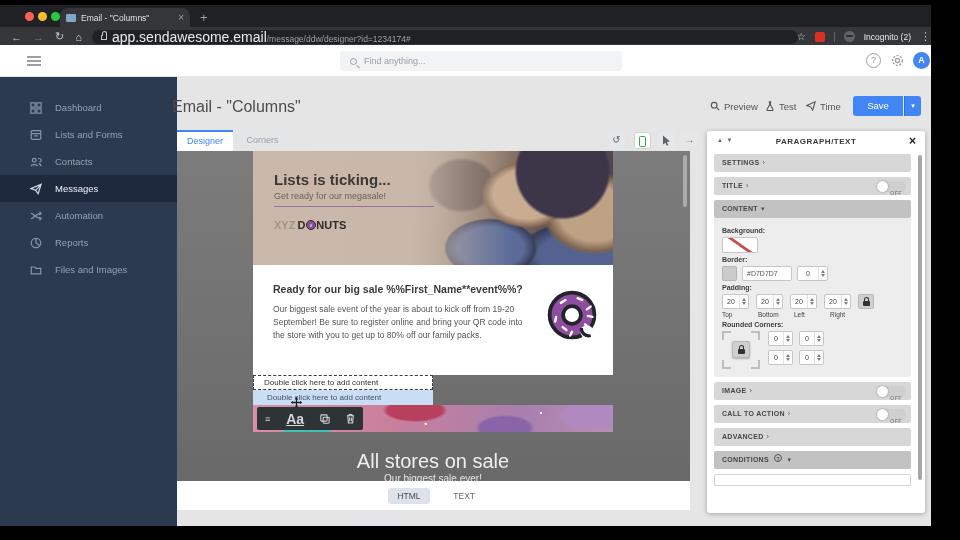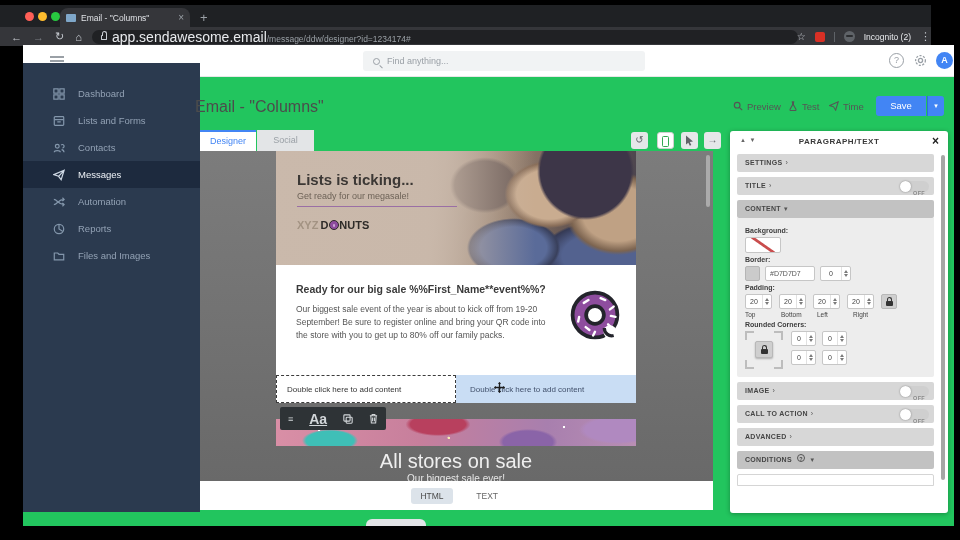--- a/index.html
+++ b/index.html
@@ -26,35 +26,35 @@
   #chrome-right { top:27px; right:29px; height:19px; display:flex; align-items:center; gap:9px; }
   #star-icon { color:#c7cbd1; font-size:10px; }
   #ext-icon { width:10px; height:10px; background:#d93025; border-radius:2px; }
   #chrome-divider { width:1px; height:10px; background:#5f6368; }
   #incog-icon { width:11px; height:11px; background:#5f6368; border-radius:50%; position:relative; }
   #incog-icon::before { content:""; position:absolute; top:4px; left:2px; width:7px; height:2px; background:#2b2d30; border-radius:1px; }
   #incog-label { font-size:8.5px; color:#e8eaed; }
   #kebab-icon { color:#c7cbd1; font-size:11px; }
 
   
-  #app-window { top:45px; left:0; width:931px; height:481px; background:#22c55e; overflow:hidden;margin-left:23px; }
+  #app-window { top:45px; left:0; width:931px; height:481px; background:#e5e5e5; overflow:hidden; }
 
   #app-topbar { position:absolute; top:0; left:0; width:931px; height:32px; background:#fff; border-bottom:1px solid #e7e7e7; }
   #hamburger { position:absolute; top:11px; left:27px; width:14px; height:10px; border-top:2px solid #9aa0a6; border-bottom:2px solid #9aa0a6; }
   #hamburger::before { content:""; position:absolute; top:2px; left:0; width:14px; height:2px; background:#9aa0a6; }
   #global-search { position:absolute; top:6px; left:340px; width:282px; height:20px; background:#f1f3f4; border-radius:3px; display:flex; align-items:center; padding:0 10px; gap:7px; }
   .mag { width:7px; height:7px; border:1.3px solid #9aa0a6; border-radius:50%; position:relative; flex:none; }
   .mag::after { content:""; position:absolute; top:6px; left:6px; width:4px; height:1.3px; background:#9aa0a6; transform:rotate(45deg); transform-origin:0 0; }
   #search-ph { font-size:9px; color:#9aa0a6; }
   #help-btn { position:absolute; top:8px; left:866px; width:15px; height:15px; border:1.3px solid #9aa0a6; border-radius:50%; color:#9aa0a6; font-size:9px; text-align:center; line-height:13px; }
   #gear-btn { position:absolute; top:8px; left:890px; width:15px; height:15px; }
   #avatar { position:absolute; top:7px; left:913px; width:17px; height:17px; background:#4285f4; border-radius:50%; color:#fff; font-size:9px; font-weight:bold; text-align:center; line-height:17px; }
 
   
-  #sidebar { position:absolute; top:18px; left:0; width:177px; height:449px; background:#2b3a4f; padding-top:17px; }
+  #sidebar { position:absolute; top:32px; left:0; width:177px; height:449px; background:#2b3a4f; padding-top:17px; }
   .side-item { height:27px; display:flex; align-items:center; padding-left:30px; gap:13px; }
   .side-item .lbl { font-size:9.5px; color:#93a2b5; }
   .side-item svg { stroke:#8396ab; }
   .side-item.active { background:#1d2a3e;text-align:right; }
   .side-item.active .lbl { color:#eef2f7; }
   .side-item.active svg { stroke:#cfd9e5; }
 
   
   #page-title { position:absolute; top:53px; left:172px; font-size:16px; color:#4c4c4c; }
   .hdr-btn { position:absolute; top:52px; height:18px; display:flex; align-items:center; gap:4px; font-size:9.5px; color:#555; }
@@ -89,21 +89,21 @@
   #brand-logo { position:absolute; top:68px; left:21px; font-size:11px; font-weight:bold; color:#2e2b28; display:flex; align-items:center; }
   #brand-logo .xyz { color:#a39383; margin-right:2px; font-weight:bold; }
   .logo-donut { width:10px; height:10px; border-radius:50%; background:#8e4d9e; border:1px solid #2e2b28; position:relative; margin:0 0.5px; }
   .logo-donut::after { content:""; position:absolute; top:3px; left:3px; width:2.5px; height:2.5px; border-radius:50%; background:#caa4d4; }
 
   #body-block { position:relative; width:360px; height:110px; background:#fff; }
   #body-heading { position:absolute; top:18px; left:20px; font-size:10.5px; font-weight:bold; color:#3a3a3a; }
   #body-paragraph { position:absolute; top:38px; left:20px; width:250px; font-size:8.5px; color:#555; line-height:1.55; }
   #donut-svg { position:absolute; top:22px; left:291px; }
 
-  #columns { position:relative; width:360px; height:44px; display:flex; }
+  #columns { position:relative; width:360px; height:30px; display:flex;flex-direction:column; }
   #col-left { width:180px; height:28px; background:#fff; border:1.5px dashed #3c3c3c; display:flex; align-items:center; padding-left:10px; font-size:8px; color:#333; }
   #col-right { position:relative; width:180px; height:28px; background:#c9ddf4; display:flex; align-items:center; padding-left:14px; font-size:8px; color:#41506b; }
   #cursor-cross { position:absolute; left:38px; top:7px; }
 
   #strip { width:360px; height:27px;
     background:
       radial-gradient(circle 3px at 12% 40%, #fff 0 40%, transparent 50%),
       radial-gradient(circle 3px at 48% 70%, #f7e9b0 0 40%, transparent 50%),
       radial-gradient(circle 3px at 80% 30%, #fff 0 40%, transparent 50%),
       radial-gradient(ellipse 40px 16px at 15% 80%, #3fbfb7 0 60%, transparent 70%),
@@ -290,21 +290,21 @@
     <div class="hdr-btn" style="left:806px">
       <svg width="10" height="10" viewBox="0 0 12 12" fill="none" stroke-width="1.3">
           <path d="M1 5.5 L11 1 L8 11 L5.5 7 Z"></path>
         </svg>
       <span>Time</span>
     </div>
     <div id="save-btn">Save</div>
     <div id="save-caret">▾</div>
 
     <div id="tab-designer">Designer</div>
-    <div id="tab-social">Social</div>
+    <div id="tab-social">Corners</div>
 
     <div class="cv-btn" style="left:608px">↺</div>
     <div class="cv-btn" id="btn-mobile" style="left:634px;background:#fff;border:1px solid #d0d0d0"><span class="phone"></span></div>
     <div class="cv-btn" style="left:658px">
       <svg width="9" height="11" viewBox="0 0 9 11" style="margin-top:3px">
           <path d="M1 0.5 L8 6.5 L4.8 7 L6.3 10 L4.8 10.7 L3.3 7.7 L1 9.5 Z" fill="#5f6368"></path>
         </svg>
     </div>
     <div class="cv-btn" style="left:681px">→</div>
 

